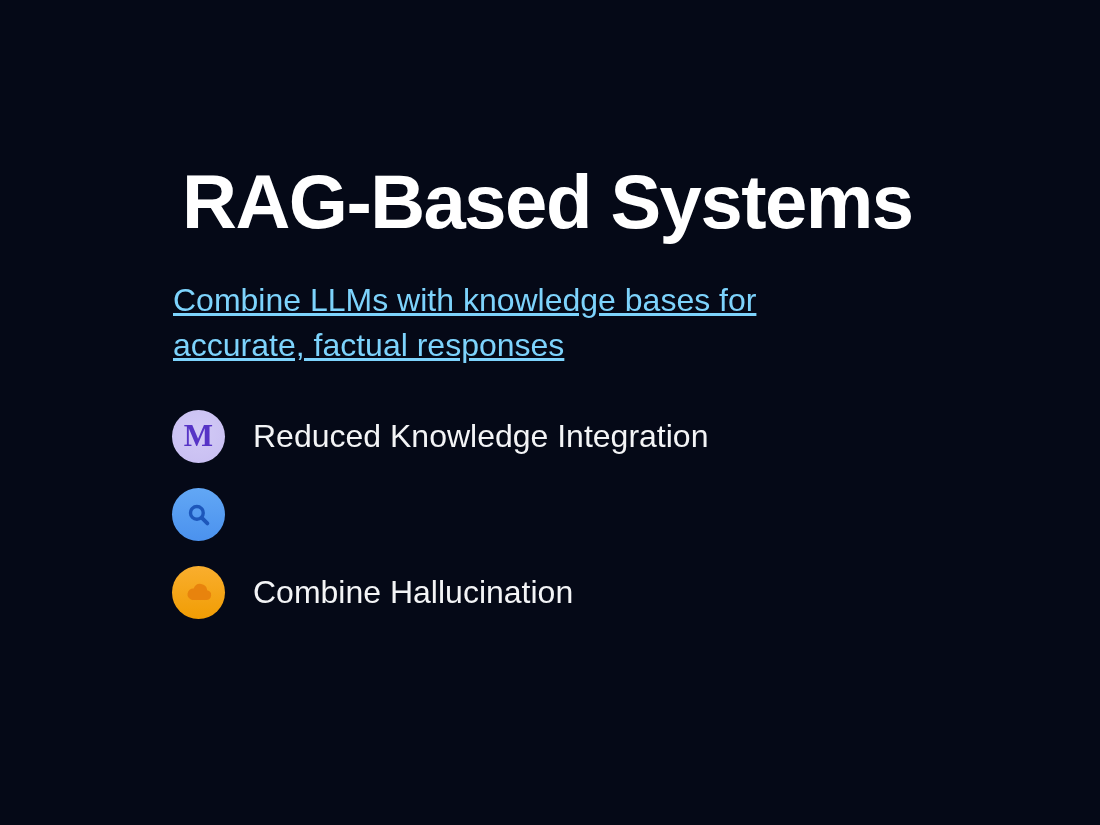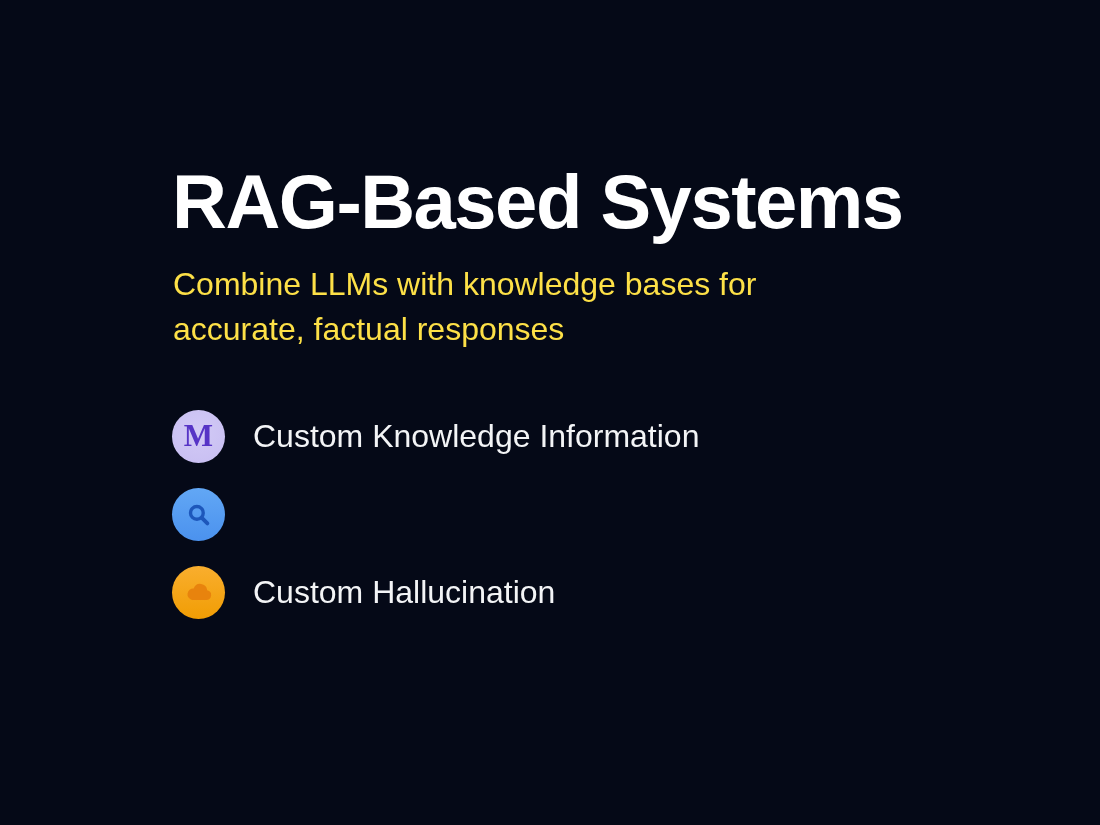--- a/index.html
+++ b/index.html
@@ -10,40 +10,41 @@
   .slide {
     position: relative;
     width: 1100px;
     height: 825px;
     background: #050917;
     overflow: hidden;
     font-family: "Liberation Sans", sans-serif;
   }
   .title {
     position: absolute;
-    left: 172px;
+    left: 182px;
     top: 158px;
     margin: 0;
     font-size: 76px;
     line-height: 1.15;
     font-weight: 700;
     letter-spacing: -1.5px;
     color: #ffffff;
     white-space: nowrap;
   }
   .subtitle {
     position: absolute;
     left: 173px;
-    top: 262px;
+    top: 278px;
     margin: 0;
     width: 700px;
     font-size: 32px;
     line-height: 45px;
     font-weight: 400;
-    color: #fde047;
+    color: #7dd3fc;
+    text-decoration: underline;
   }
   .bullets {
     position: absolute;
     left: 172px;
     top: 410px;
     margin: 0;
     padding: 0;
     list-style: none;
     display: flex;
     flex-direction: column;
@@ -97,36 +98,36 @@
   <h1 class="title">RAG-Based Systems</h1>
 
   <p class="subtitle">Combine LLMs with knowledge bases for accurate, factual responses</p>
 
   <ul class="bullets">
 
     <li class="bullet">
       <span class="icon-circle icon-m">
         <span class="m-letter">M</span>
       </span>
-      <span class="bullet-label">Custom Knowledge Information</span>
+      <span class="bullet-label">Reduced Knowledge Integration</span>
     </li>
 
     <li class="bullet">
       <span class="icon-circle icon-search">
         <svg width="30" height="30" viewBox="0 0 24 24" aria-hidden="true">
           <circle cx="10.3" cy="10.3" r="5.1" fill="none" stroke="#1d57bb" stroke-width="2.7"></circle>
           <line x1="14.3" y1="14.3" x2="18.7" y2="18.7" stroke="#1d57bb" stroke-width="3.1" stroke-linecap="round"></line>
         </svg>
       </span>
     </li>
 
     <li class="bullet">
       <span class="icon-circle icon-cloud">
         <svg width="32" height="32" viewBox="0 0 24 24" aria-hidden="true">
           <path fill="#e8830d" d="M6.8 17.2h10.6a3.7 3.7 0 0 0 .72-7.33A5.2 5.2 0 0 0 8 8.7a4.3 4.3 0 0 0-1.2 8.5z"></path>
         </svg>
       </span>
-      <span class="bullet-label">Custom Hallucination</span>
+      <span class="bullet-label">Combine Hallucination</span>
     </li>
 
 
   </ul>
 </div>
 
 </body></html>

